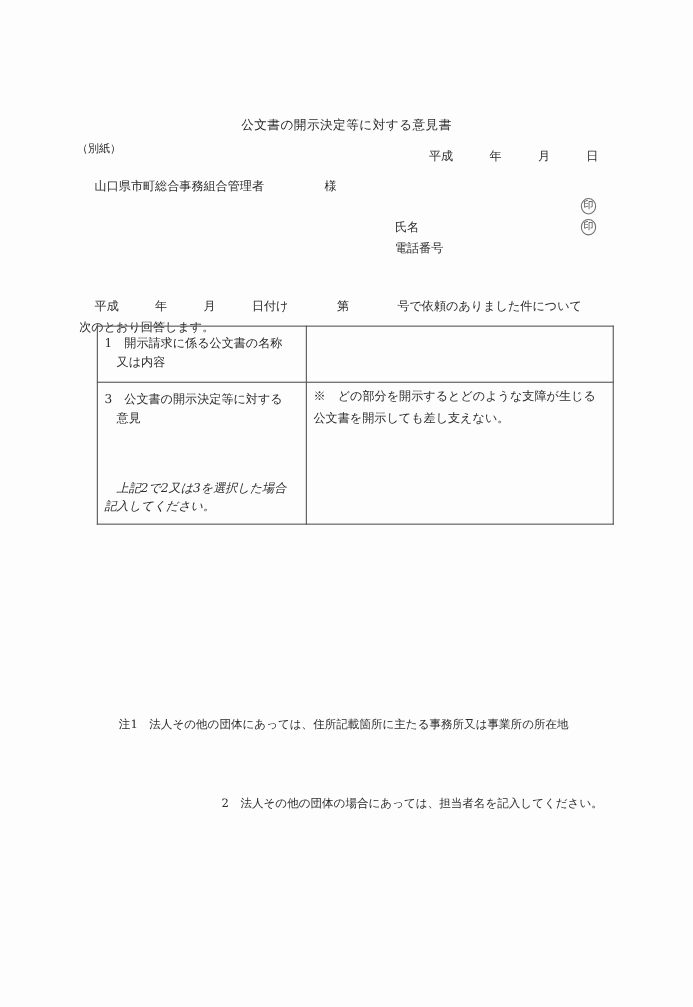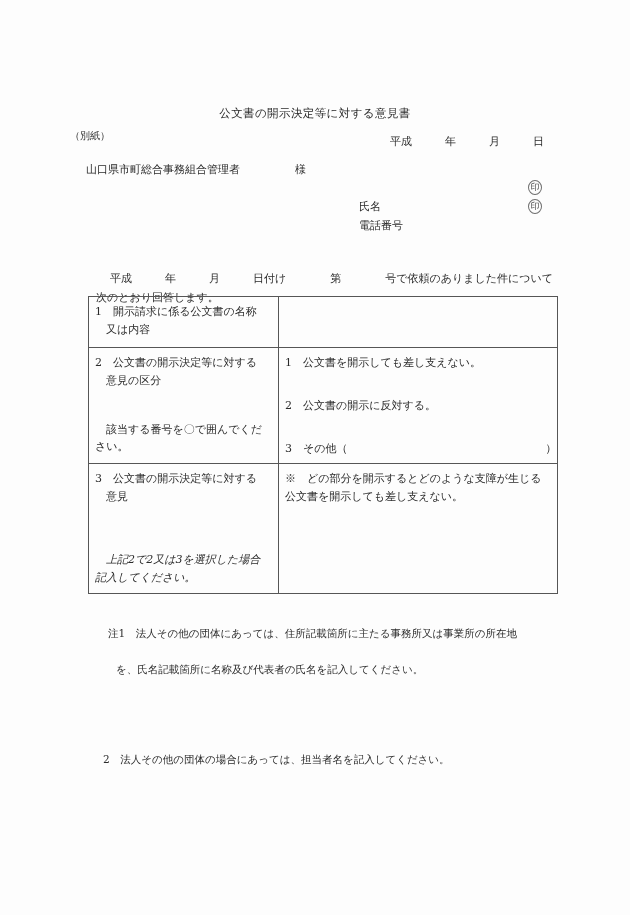--- a/index.html
+++ b/index.html
@@ -85,21 +85,20 @@
 
   
   #intro-para {
     position: absolute;
     left: 72px;
     top: 269px;
     width: 464px;
     font-size: 11px;
     line-height: 1.75;
     white-space: normal;
-    margin-left: 24px;
   }
   #intro-para .indent { padding-left: 14px; }
 
   
   #form-table {
     position: absolute;
     left: 88px;
     top: 296px;
     width: 445px;
     border-collapse: collapse;
@@ -129,39 +128,40 @@
   .opt {
     display: block;
     white-space: pre;
   }
   .opt + .opt { margin-top: 25px; }
 
   .hint {
     display: block;
     white-space: pre-wrap;
     text-indent: 0;
+    font-family: Liberation Mono, monospace;
   }
 
   
   .row-name  td { height: 38px; }
   .row-cat   td { height: 102px; }
   .row-op    td { height: 100px; }
 
   
   #footnotes {
     position: absolute;
     left: 88px;
-    top: 606px;
+    top: 632px;
     width: 460px;
     font-size: 10.5px;
     line-height: 1.72;
   }
   .fn-row { white-space: pre-wrap; }
   .fn-1-cont { display: block; padding-left: 28px; }
-  .fn-2 { display: block; padding-left: 15px; }
+  .fn-2 { display: block; padding-left: 15px; text-align: right; }
 </style>
 </head>
 <body>
 
 <div class="page">
 
   <div class="t" id="bessi">（別紙）</div>
 
   <div class="t" id="date-line">平成　　　年　　　月　　　日</div>
 
@@ -187,52 +187,38 @@
   <table id="form-table">
     <tbody>
       <tr class="row-name">
         <td class="col-label">
           <span class="label-main">1　開示請求に係る公文書の名称
 　又は内容</span>
         </td>
         <td class="col-value"></td>
       </tr>
 
-      <tr class="row-cat">
-        <td class="col-label">
-          <span class="label-main">2　公文書の開示決定等に対する
-　意見の区分</span>
-          <span class="label-note">　該当する番号を〇で囲んでくだ
-さい。</span>
-        </td>
-        <td class="col-value">
-          <span class="opt">1　公文書を開示しても差し支えない。</span>
-          <span class="opt">2　公文書の開示に反対する。</span>
-          <span class="opt">3　その他（　　　　　　　　　　　　　　　　　　）</span>
-        </td>
-      </tr>
 
       <tr class="row-op">
         <td class="col-label">
           <span class="label-main">3　公文書の開示決定等に対する
 　意見</span>
           <span class="label-note">　上記2で2又は3を選択した場合
 記入してください。</span>
         </td>
         <td class="col-value">
           <span class="hint">※　どの部分を開示するとどのような支障が生じる</span>
           <span class="cont">公文書を開示しても差し支えない。</span>
         </td>
       </tr>
     </tbody>
   </table>
 
   <div id="footnotes">
     <div class="fn-row">
       <span>注1　法人その他の団体にあっては、住所記載箇所に主たる事務所又は事業所の所在地</span>
-      <span class="fn-1-cont">を、氏名記載箇所に名称及び代表者の氏名を記入してください。</span>
     </div>
     <div class="fn-row">
       <span class="fn-2">2　法人その他の団体の場合にあっては、担当者名を記入してください。</span>
     </div>
   </div>
 
 </div>
 
 </body></html>

